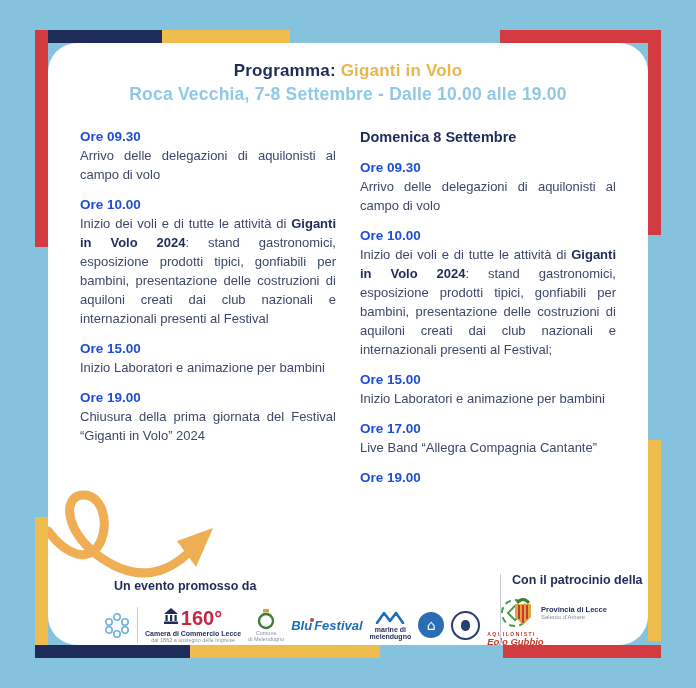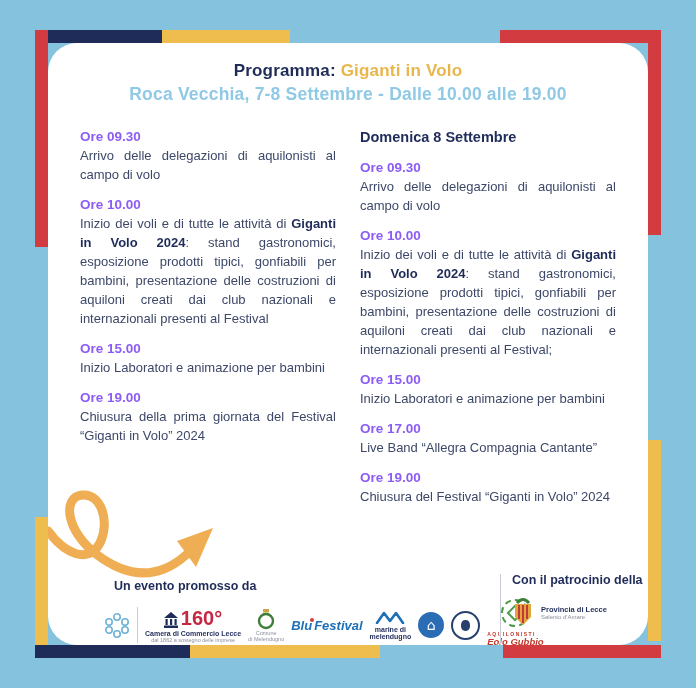--- a/index.html
+++ b/index.html
@@ -20,36 +20,36 @@
   }
   .title-row{margin-top:18px;text-align:center;font-size:17px;font-weight:bold;letter-spacing:.2px;}
   .title-main{color:#1f2b59;}
   .title-highlight{color:#e8b64c;}
   .subtitle{margin-top:3px;text-align:center;font-size:17.5px;font-weight:bold;color:#90c9e5;letter-spacing:.2px;}
 
   .cols{display:flex;gap:24px;padding:0 32px;margin-top:24px;}
   .col{flex:1;min-width:0;}
   .col-header{font-size:14.5px;font-weight:bold;color:#1f2b59;margin-bottom:15px;}
   .entry{margin-bottom:13px;}
-  .entry .time{font-size:13.5px;font-weight:bold;color:#8b5cf6;margin-bottom:2px;}
+  .entry .time{font-size:13.5px;font-weight:bold;color:#1d4ed8;margin-bottom:2px;}
   .entry .desc{font-size:13px;line-height:19px;color:#3d4869;text-align:justify;}
   .entry .desc b{color:#1f2b59;}
 
   .arrow-doodle{position:absolute;left:-2px;top:438px;}
 
   .footer-label{position:absolute;font-size:12.5px;font-weight:bold;color:#1f2b59;}
   .promoted-label{left:66px;top:536px;}
   .patronage-label{left:464px;top:530px;}
   .patro-divider{position:absolute;left:452px;top:531px;width:1px;height:74px;background:#c9ccd6;}
 
   .logo-row{position:absolute;left:56px;top:556px;height:52px;display:flex;align-items:center;gap:7px;}
   .logo-item{display:flex;flex-direction:column;align-items:center;justify-content:center;text-align:center;}
   .logo-divider{width:1px;height:36px;background:#c9ccd6;}
 
-  .camera-top{display:flex;align-items:flex-end;gap:3px;}
+  .camera-top{display:flex;gap:3px;}
   .camera-160{font-size:20px;font-weight:bold;color:#c62844;line-height:1;}
   .logo-line1{font-size:7px;font-weight:bold;color:#1f2b59;margin-top:2px;white-space:nowrap;}
   .logo-line2{font-size:5.5px;color:#8a8f9c;white-space:nowrap;}
 
   .blu-wrap{font-size:13px;font-weight:bold;color:#1d6fb8;font-style:italic;position:relative;white-space:nowrap;}
   .blu-dot{display:inline-block;width:4px;height:4px;border-radius:50%;background:#d23b3f;vertical-align:top;margin:0 0 0 -2px;}
 
   .circle-badge-blue{width:26px;height:26px;border-radius:50%;background:#2a6db5;color:#fff;
     display:flex;align-items:center;justify-content:center;font-size:14px;font-family:"DejaVu Sans",sans-serif;}
   .circle-badge-crest{width:25px;height:25px;border-radius:50%;background:#fff;border:2px solid #27406e;
@@ -132,21 +132,20 @@
         <div class="desc"><span>Inizio Laboratori e animazione per bambini</span><b></b><span></span></div>
       </div>
 
       <div class="entry">
         <div class="time">Ore 17.00</div>
         <div class="desc"><span>Live Band “Allegra Compagnia Cantante”</span><b></b><span></span></div>
       </div>
 
       <div class="entry">
         <div class="time">Ore 19.00</div>
-        <div class="desc"><span>Chiusura del Festival “Giganti in Volo” 2024</span><b></b><span></span></div>
       </div>
     </div>
 
   </div>
 
   <svg class="arrow-doodle" width="178" height="102" viewBox="0 0 178 102">
     <path d="M 2 50 C 18 72, 42 84, 54 62 C 64 42, 56 12, 36 14 C 16 16, 20 50, 50 73 C 84 99, 114 97, 140 74" fill="none" stroke="#efae53" stroke-width="9" stroke-linecap="round"></path>
     <polygon points="131,60 167,47 150,86" fill="#efae53"></polygon>
   </svg>
 

